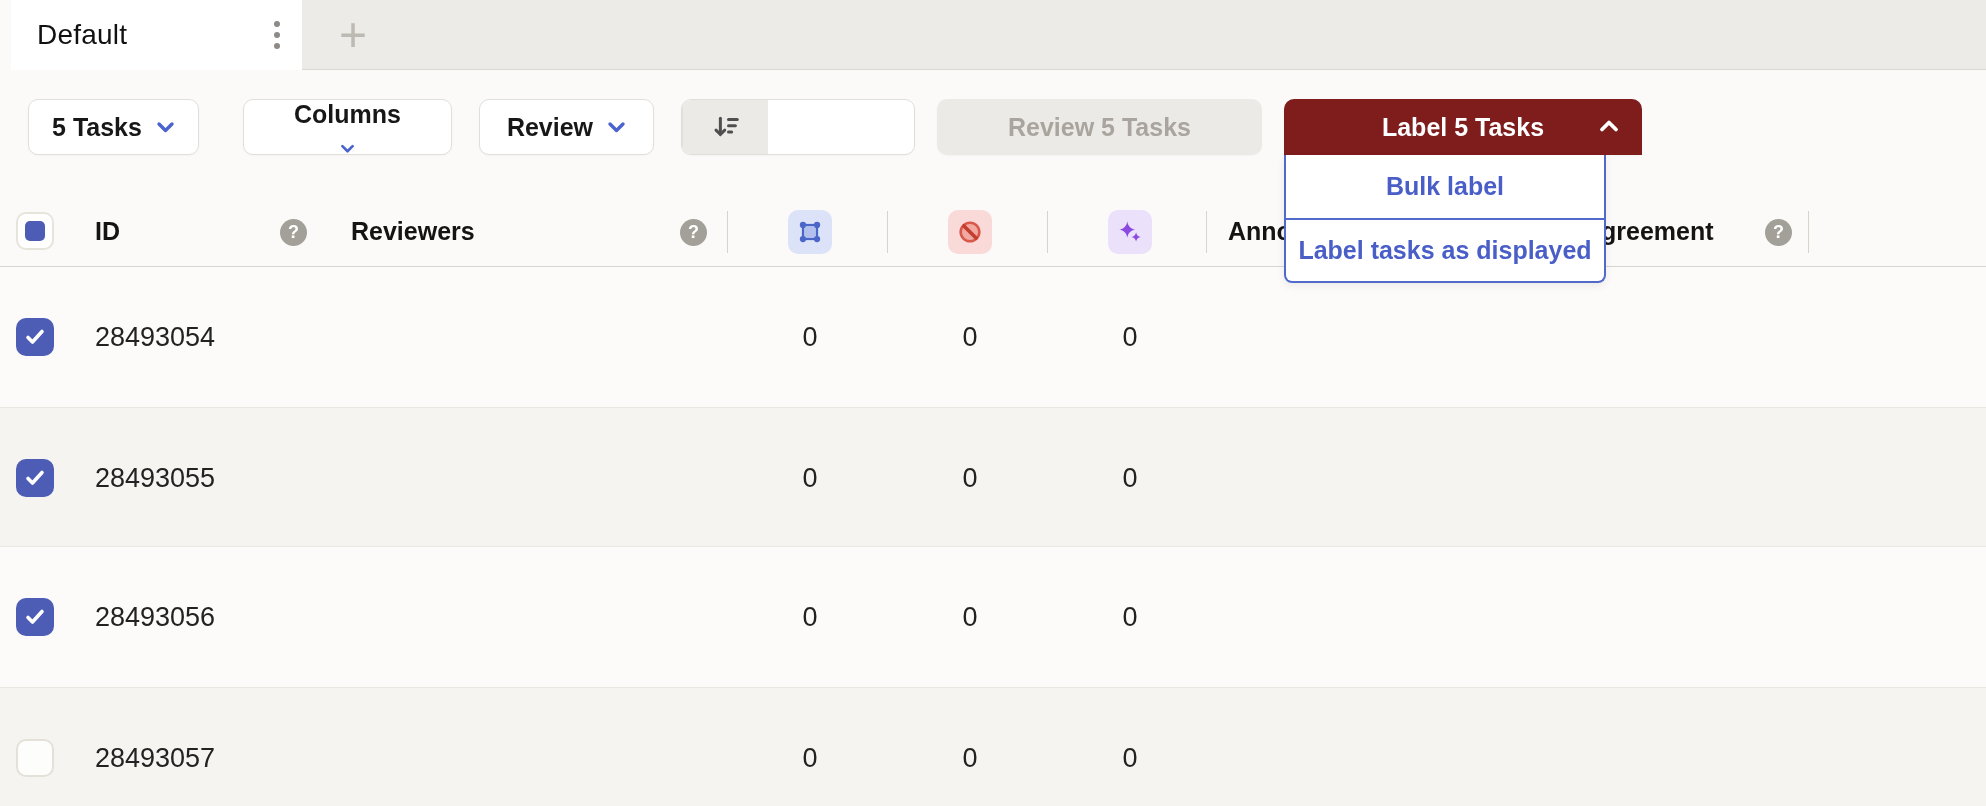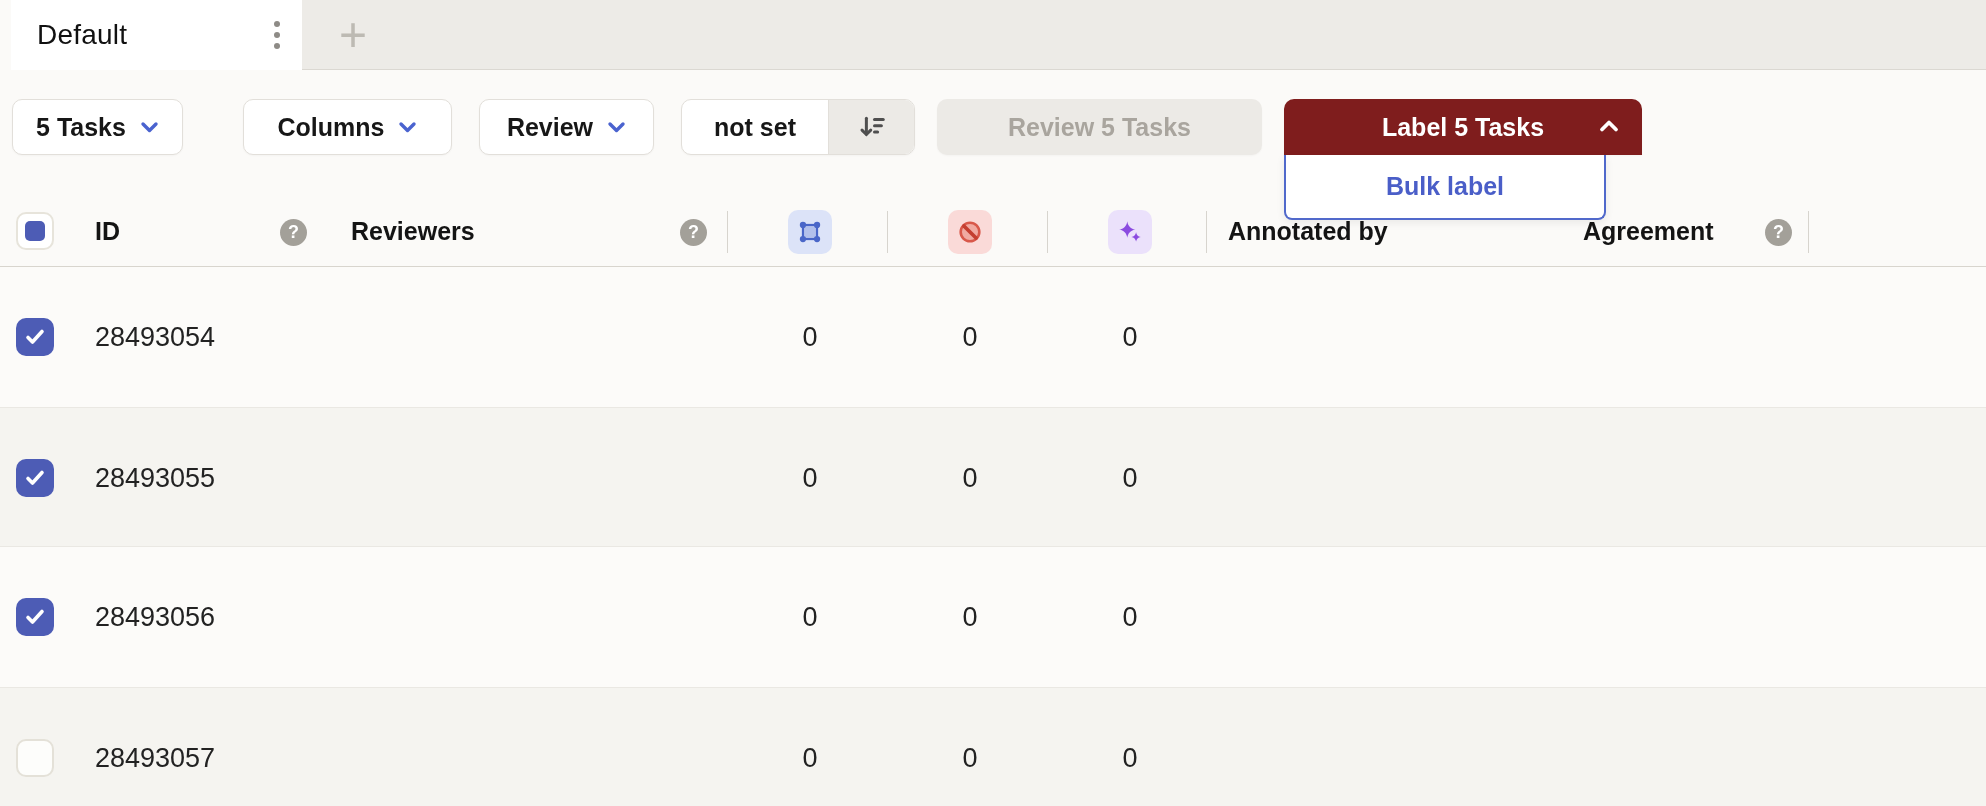--- a/index.html
+++ b/index.html
@@ -16,22 +16,22 @@
   .kebab .dot { width:6px; height:6px; border-radius:50%; background:#8e8b86; }
   .tab-rest { position:absolute; left:291px; top:0; width:1695px; height:70px; background:#edebe7;
     border-bottom:1px solid #dbd8d2; }
   .add-tab { position:absolute; left:16px; top:0; width:70px; height:69px; display:flex;
     align-items:center; justify-content:center; font-size:48px; font-weight:300; color:#bdbab3; cursor:pointer; }
 
   
   .btn { position:absolute; top:99px; height:56px; border-radius:10px; background:#fff;
     border:1px solid #e2dfda; display:flex; align-items:center; justify-content:center; gap:14px;
     font-size:25px; font-weight:700; color:#171717; box-shadow:0 1px 2px rgba(0,0,0,.03); cursor:pointer; }
-  .btn-tasks   { left:12px;  width:171px; }
-  .btn-columns { left:243px; width:209px; }
+  .btn-tasks   { left:28px;  width:171px; }
+  .btn-columns { left:243px; width:209px;flex-direction:column; }
   .btn-filters { left:479px; width:175px; }
   .sort-group { position:absolute; left:681px; top:99px; width:234px; height:56px;
     border:1px solid #e2dfda; border-radius:10px; background:#fff; display:flex; overflow:hidden;
     box-shadow:0 1px 2px rgba(0,0,0,.03); }
   .sort-label { flex:1; display:flex; align-items:center; justify-content:center;
     font-size:25px; font-weight:700; color:#171717; cursor:pointer; }
   .sort-btn { width:86px; background:#eceae6; border-left:1px solid #e2dfda;
     display:flex; align-items:center; justify-content:center; cursor:pointer; }
   .btn-review { left:937px; width:325px; background:#eceae6; border:none; color:#a9a59e; cursor:default; }
   .btn-label { left:1284px; width:358px; background:#7f1d1d; border:none; color:#fff;
@@ -108,21 +108,20 @@
   </svg>
 </div>
 <div class="btn btn-filters">
   <span>Review</span>
   <svg width="19" height="14" viewBox="0 0 19 14">
     <polyline points="3,4 9.5,10.5 16,4" fill="none" stroke="#4a63cf" stroke-width="3.4" stroke-linecap="round" stroke-linejoin="round"></polyline>
   </svg>
 </div>
 
 <div class="sort-group">
-  <div class="sort-label">not set</div>
   <div class="sort-btn">
     <svg width="30" height="30" viewBox="0 0 24 24">
       <g stroke="#4f4f4f" stroke-width="2.4" stroke-linecap="round" fill="none">
         <line x1="7.5" y1="5" x2="7.5" y2="17.5"></line>
         <polyline points="4,14.5 7.5,18 11,14.5"></polyline>
         <line x1="14" y1="6" x2="21" y2="6"></line>
         <line x1="14" y1="11" x2="19.5" y2="11"></line>
         <line x1="14" y1="16" x2="16.5" y2="16"></line>
       </g>
     </svg>
@@ -135,20 +134,21 @@
 
 <div class="btn btn-label">
   <span>Label 5 Tasks</span>
   <svg class="chev-up" width="22" height="16" viewBox="0 0 22 16">
     <polyline points="4,11.5 11,4.5 18,11.5" fill="none" stroke="#ffffff" stroke-width="3.8" stroke-linecap="round" stroke-linejoin="round"></polyline>
   </svg>
 </div>
 
 <div class="dropdown">
   <div class="dd-item">Bulk label</div>
+  <div class="dd-item">Label tasks as displayed</div>
 </div>
 
 <div class="thead">
   <div class="cb-master" style="position:absolute; left:16px; top:16px;">
     <div class="inner"></div>
   </div>
 
   <div class="th-label" style="left:95px;">ID</div>
   <div class="help" style="left:280px;">?</div>
 

